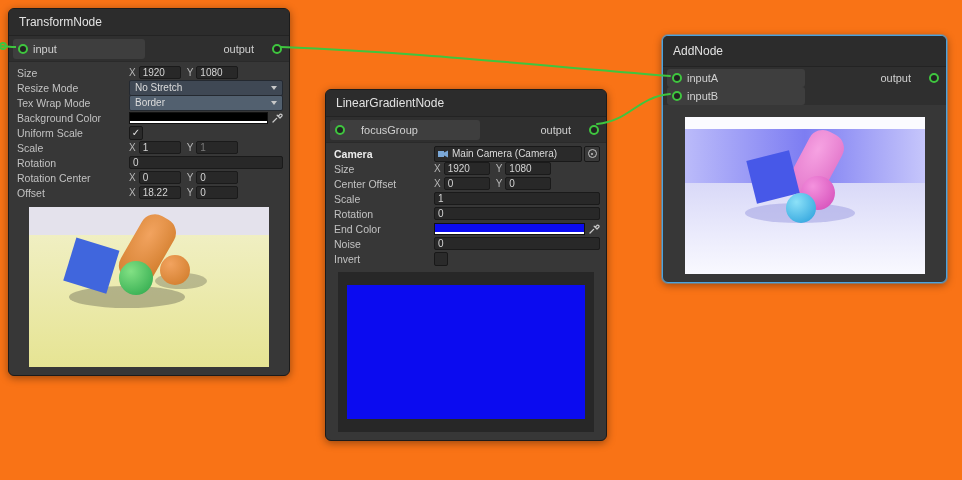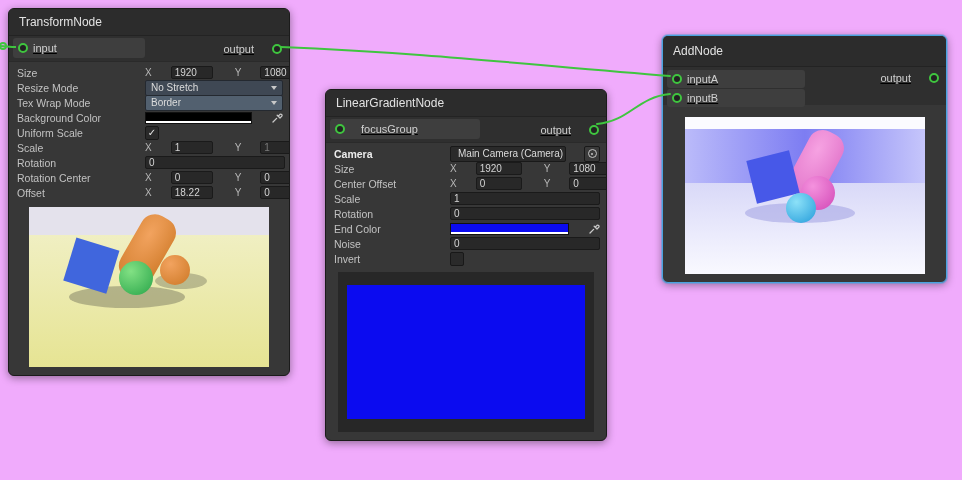--- a/index.html
+++ b/index.html
@@ -1,29 +1,29 @@
 <!DOCTYPE html>
 <html><head>
 <meta charset="utf-8">
 <style>
   html,body{margin:0;padding:0;background:#242424;font-family:"Liberation Sans","DejaVu Sans",sans-serif;}
-  .canvas{position:relative;width:962px;height:480px;background:#f0abfc;overflow:hidden;}
+  .canvas{position:relative;width:962px;height:480px;background:#f97316;overflow:hidden;}
   .edges{position:absolute;left:0;top:0;z-index:10;pointer-events:none;}
   .node{position:absolute;background:#373737;border:1px solid #1b1b1b;border-radius:6px;overflow:hidden;
         box-shadow:0 2px 8px rgba(0,0,0,.4);z-index:1;}
   .node.selected{border:1px solid #4aa3df;box-shadow:0 0 0 1px rgba(74,163,223,.45),0 2px 8px rgba(0,0,0,.4);}
   .hdr{height:26px;background:#2c2c2c;display:flex;align-items:center;padding:0 10px;font-size:12px;color:#e2e2e2;border-bottom:1px solid #232323;}
-  .ports{background:#2f2f2f;display:flex;justify-content:space-between;border-bottom:1px solid #2a2a2a;padding:2px 4px;height:26px;box-sizing:border-box;text-decoration:underline;}
+  .ports{background:#2f2f2f;display:flex;align-items:center;justify-content:space-between;border-bottom:1px solid #2a2a2a;padding:2px 4px;height:26px;box-sizing:border-box;}
   .ports.row2{border-bottom:none;height:18px;}
   .pbox{background:#3e3e3e;border-radius:3px;height:20px;display:flex;align-items:center;padding:0 5px;gap:5px;width:132px;box-sizing:border-box;}
   .pout{display:flex;align-items:center;gap:18px;padding-right:3px;}
   .ring{width:6px;height:6px;border:2px solid #3fc53f;border-radius:50%;background:#222;flex:none;}
   .plabel{font-size:11px;color:#d0d0d0;}
   .body{padding:4px 6px 1px 8px;}
-  .r{display:flex;align-items:center;height:13px;margin-bottom:2px;gap:16px;}
+  .r{display:flex;align-items:center;height:13px;margin-bottom:2px;}
   .lb{width:112px;flex:none;font-size:10.5px;color:#c2c2c2;overflow:hidden;white-space:nowrap;}
   .lg .lb{width:100px;}
   .lb.bold{color:#ececec;font-weight:bold;}
   .ax{font-size:10px;color:#b6b6b6;margin-right:3px;}
   .ax+.f{margin-right:6px;}
   .f{background:#282828;border:1px solid #1a1a1a;border-radius:2px;color:#d4d4d4;font-size:10px;height:13px;padding:0 3px;box-sizing:border-box;font-family:inherit;outline:none;}
   .w42{width:42px;}.w46{width:46px;}.full{flex:1;}
   .f.dim{color:#7a7a7a;}
   .dd{flex:1;height:14px;background:#3f4854;border:1px solid #242930;border-radius:2px;display:flex;align-items:center;justify-content:space-between;padding:0 5px;font-size:10px;color:#dcdcdc;cursor:default;}
   .dd.hl{background:#52606f;}

